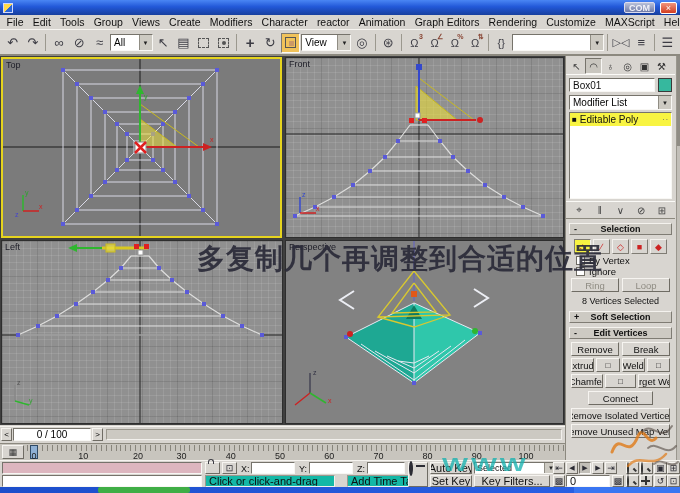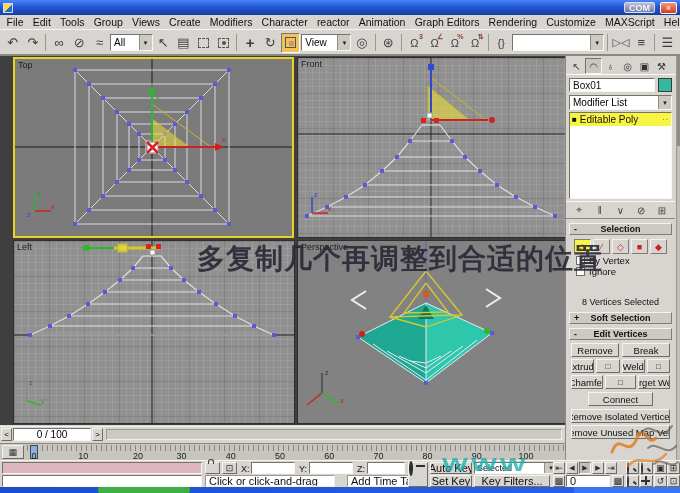--- a/index.html
+++ b/index.html
@@ -39,21 +39,21 @@
     display:flex; align-items:center; font-size:10px; padding-left:3px; color:#000; }
   .dd-arrow { margin-left:auto; width:13px; height:100%; background:#cdcac2; border-left:1px solid #908d84;
     display:flex; align-items:center; justify-content:center; font-size:6px; color:#222; }
   .dash-square { width:11px; height:10px; border:1px dashed #555; }
   .dash-square.dot::after{ content:""; display:block; width:4px; height:4px; background:#555; margin:2px auto; border-radius:50%;}
   .sq-in-sq { width:11px; height:11px; border:1px solid #555; position:relative; }
   .sq-in-sq::after { content:""; position:absolute; right:1px; bottom:1px; width:5px; height:5px; background:#c96; }
 
   
   .viewport-area { position:absolute; top:56px; left:0; width:565px; height:369px; background:#3f3f3f; }
-  .vp { position:absolute; overflow:hidden;margin-left:12px; }
+  .vp { position:absolute; overflow:hidden; }
   .vp-label { position:absolute; top:1px; left:3px; font-size:9px; color:#20202a; z-index:3; }
   #vp-top   { left:1px;   top:1px;   width:281px; height:181px; background:#7b7b7b; border:2px solid #e6d41e; }
   #vp-front { left:285px; top:1px;   width:279px; height:181px; }
   #vp-left  { left:1px;   top:184px; width:282px; height:184px; }
   #vp-persp { left:285px; top:184px; width:279px; height:184px; background:#828282; border:1px solid #2e2e2e; }
   .gridbg { background-color:#909090; border:1px solid #2e2e2e;
     background-image:
       linear-gradient(rgba(40,40,40,.22) 1px, transparent 1px),
       linear-gradient(90deg, rgba(40,40,40,.22) 1px, transparent 1px),
       linear-gradient(rgba(255,255,255,.10) 1px, transparent 1px),
@@ -97,21 +97,21 @@
   .sobtn { width:17px; height:15px; border:1px solid; border-color:#f4f2ee #7f7c74 #7f7c74 #f4f2ee;
     display:flex; align-items:center; justify-content:center; color:#c22; font-size:9px; background:#d8d5d0; }
   .sobtn:first-of-type { background:#f8f442; border-color:#7f7c74 #f4f2ee #f4f2ee #7f7c74; }
   .check-row { display:flex; align-items:center; gap:4px; padding:1px 0 1px 10px; font-size:9.5px; height:11px; }
   .checkbox { width:9px; height:9px; background:#fff; border:1px solid #6e6b63; flex:0 0 auto; }
   .btn { background:#d8d5d0; border:1px solid; border-color:#f6f4f0 #6f6c64 #6f6c64 #f6f4f0;
     font-size:9.5px; height:14px; display:flex; align-items:center; justify-content:center;
     color:#101010; white-space:nowrap; overflow:hidden; }
   .btn.disabled { color:#8f8c83; }
   .two-col { display:grid; grid-template-columns:1fr 1fr; gap:3px; padding:1px 5px; }
-  .status-sel { font-size:9px; text-align:center; padding:20px 0 1px 0; }
+  .status-sel { font-size:9px; text-align:center; padding:3px 0 1px 0; }
   .ev-row { display:flex; gap:2px; padding:1px 5px; }
   .ev-row .btn { flex:1; }
   .mini-btn { width:13px; height:14px; flex:0 0 auto; font-size:8px; }
   .connect-row { padding:2px 22px; }
   .wide-row { padding:1px 5px; }
   .wide-row .btn { width:100%; }
 
   
   .trackbar { position:absolute; top:426px; left:0; width:565px; height:16px; background:#d8d5d0;
     border-top:1px solid #f6f4f0; display:flex; align-items:center; padding:0 1px; gap:1px; }
@@ -128,21 +128,21 @@
     background:repeating-linear-gradient(to right, #87847b 0 1px, transparent 1px 4.92px); }
   .tick-label { position:absolute; bottom:0; transform:translateX(-50%); font-size:9px; color:#222; }
   .time-slider { position:absolute; left:3px; top:1px; width:8px; height:14px; background:#8fb0d4; border:1px solid #2f4a66; }
 
   
   .statusbar { position:absolute; top:460px; left:0; width:680px; height:27px; background:#d8d5d0;
     border-top:1px solid #f6f4f0; font-size:9.5px; color:#101010; }
   .statusbar .abs { position:absolute; }
   .sunken { background:#fff; border:1px solid; border-color:#76736b #f8f7f4 #f8f7f4 #76736b; }
   .raised { background:#d8d5d0; border:1px solid; border-color:#f6f4f0 #6f6c64 #6f6c64 #f6f4f0; }
-  .flatcell { border:1px solid; border-color:#9b988e #f2f0ec #f2f0ec #9b988e; background:#ffffff; }
+  .flatcell { border:1px solid; border-color:#9b988e #f2f0ec #f2f0ec #9b988e; background:#14b8a6; }
   .mxs-pink { left:2px; top:1px; width:200px; height:12px; background:#ddb6bf; border:1px solid; border-color:#76736b #f8f7f4 #f8f7f4 #76736b; }
   .status-line { left:2px; top:14px; width:200px; height:12px; }
   .cell-txt { display:flex; align-items:center; padding:0 3px; font-size:11px; white-space:nowrap; overflow:hidden; }
   .ico-lock { width:9px; height:6px; background:#3c3c44; position:relative; margin:5px auto 0 auto; }
   .ico-lock::before { content:""; position:absolute; top:-4px; left:1.5px; width:4px; height:4px;
     border:1.5px solid #3c3c44; border-bottom:none; border-radius:3px 3px 0 0; }
   .ico-key { width:7px; height:7px; border:2px solid #2c2c34; border-radius:50%; position:relative;
     margin:4px auto 0 auto; transform:rotate(-35deg); }
   .ico-key::after { content:""; position:absolute; left:5px; top:2px; width:9px; height:2px; background:#2c2c34; }
   .ico-mag { width:7px; height:7px; border:1.5px solid #333; border-radius:50%; position:relative; margin:2px auto 0 auto; }
@@ -542,20 +542,24 @@
           </div>
         </div>
       <div class="check-row">
         <span class="checkbox"></span>
         <span>By Vertex</span>
       </div>
       <div class="check-row">
         <span class="checkbox"></span>
         <span>Ignore</span>
       </div>
+      <div class="two-col">
+        <div class="btn disabled">Ring</div>
+        <div class="btn disabled">Loop</div>
+      </div>
       <div class="status-sel">8 Vertices Selected</div>
 
       <div class="rollout-header">
         <span class="rh-sign">+</span>
         <span>Soft Selection</span>
       </div>
       <div class="rollout-header">
         <span class="rh-sign">-</span>
         <span>Edit Vertices</span>
       </div>

